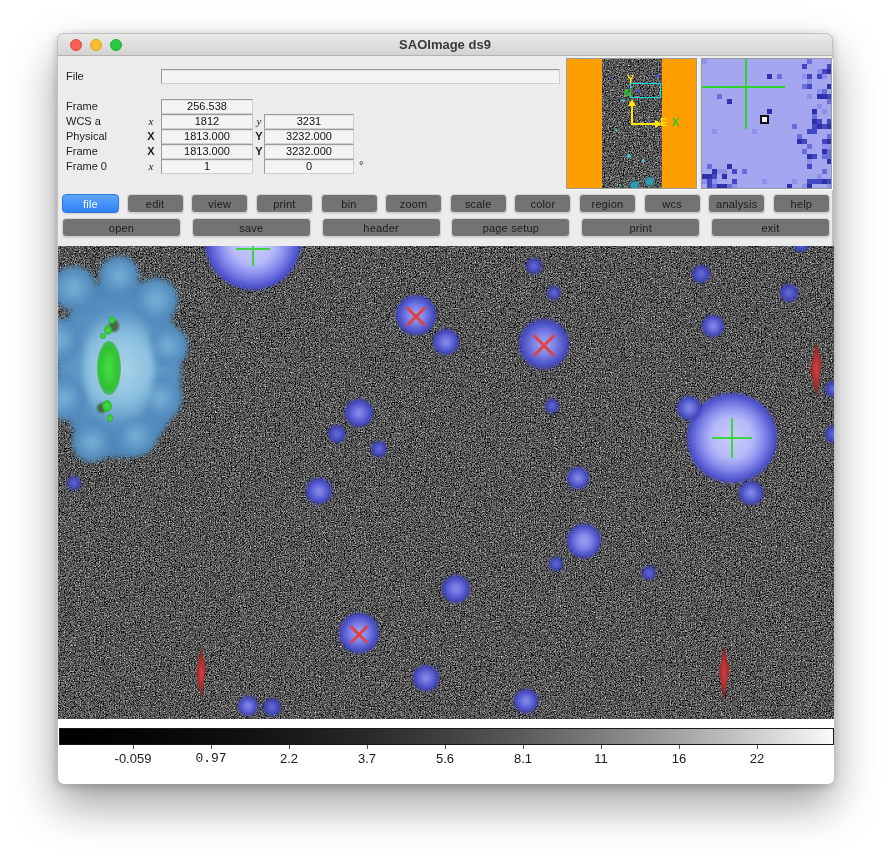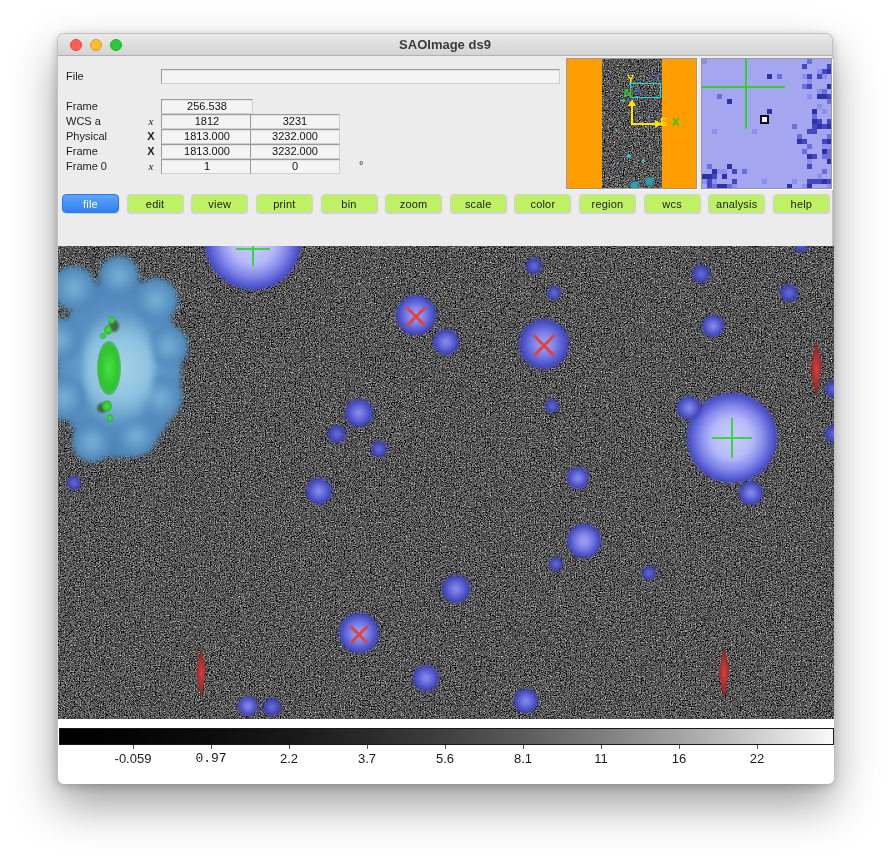--- a/index.html
+++ b/index.html
@@ -19,21 +19,21 @@
   
   .irow{position:absolute;left:0;height:15px;width:560px;}
   .ilabel{position:absolute;left:8px;top:1px;font-size:11px;color:#1c1c1c;}
   .k{position:absolute;top:1px;width:14px;text-align:center;font-size:11px;color:#1c1c1c;}
   .k.ital{font-style:italic;font-family:"Liberation Serif",serif;}
   .k.caps{font-weight:bold;}
   .k1{left:86px;} .k2{left:194px;}
   .fld{position:absolute;top:0;height:13px;background:#f4f4f4;border:1px solid #9b9b9b;
     border-right-color:#cfcfcf;border-bottom-color:#cfcfcf;box-shadow:inset 0 1px 1px rgba(0,0,0,.07);
     font-size:11px;line-height:13px;text-align:center;color:#111;box-sizing:content-box;}
-  .f1{left:103px;width:90px;} .f2{left:192px;width:88px;} .flong{left:103px;width:397px;}
+  .f1{left:103px;width:90px;} .f2{left:206px;width:88px;} .flong{left:103px;width:397px;}
   .suffix{position:absolute;left:301px;top:0;font-size:11px;color:#1c1c1c;}
   
   .pan,.mag{position:absolute;top:24px;width:131px;height:131px;border:1px solid #9a9a9a;
     box-shadow:1px 1px 0 #ffffff;box-sizing:border-box;overflow:hidden;}
   .pan{left:508px;background:#ff9e00;}
   .mag{left:643px;background:#a4a7ef;}
   .pan svg{position:absolute;left:35px;top:0;}
   .pan-bbox{position:absolute;left:63px;top:24px;width:29px;height:13px;border:1px solid #00e5e5;}
   .cmp{position:absolute;font-size:11px;font-weight:bold;line-height:11px;}
   .cmp.y{left:60px;top:15px;color:#ffe600;} .cmp.n{left:57px;top:29px;color:#23cd23;}
@@ -47,21 +47,21 @@
   .pdot{position:absolute;border-radius:50%;}
   .mag-v{position:absolute;left:43px;top:0;width:2px;height:70px;background:#2ed32e;}
   .mag-h{position:absolute;left:0;top:27px;width:83px;height:2px;background:#2ed32e;}
   .mag-cursor{position:absolute;left:58px;top:56px;width:9px;height:9px;border:2px solid #101010;
     background:#f2f2ff;box-sizing:border-box;}
   .mpix{position:absolute;width:5px;height:5px;}
   
   .menu-bar,.action-bar{position:absolute;left:0;width:776px;display:flex;justify-content:space-between;
     padding:0 4px;box-sizing:border-box;}
   .menu-bar{top:160px;} .action-bar{top:184px;}
-  .btn{height:19px;line-height:19px;text-align:center;font-size:11px;color:#1b1b1b;background:#bef264;
+  .btn{height:19px;line-height:19px;text-align:center;font-size:11px;color:#1b1b1b;background:#737373;
     border:1px solid #d2d2d2;border-radius:4px;box-shadow:0 1px 1px rgba(0,0,0,.12);
     width:57px;box-sizing:border-box;cursor:default;letter-spacing:.2px;}
   .btn.wide{width:119px;}
   .btn.active{background:linear-gradient(#5ea6f9,#2f80f5);border-color:#2f78e8;color:#ffffff;}
   
   .image-area{position:absolute;left:0;top:212px;width:776px;height:473px;background:#000;overflow:hidden;}
   .scene{position:absolute;left:0;top:0;width:776px;height:473px;}
   .blob{position:absolute;border-radius:50%;filter:blur(1.5px);}
   .blob.xl{background:radial-gradient(circle,#c9ccfb 0%,#b6baf8 32%,#8489ec 50%,#4e53cd 66%,#3539ad 80%,rgba(41,45,152,.55) 88%,transparent 96%);}
   .blob.l{background:radial-gradient(circle,#a2a6f2 0%,#7f84e9 30%,#4b50c7 60%,#3336a9 78%,transparent 90%);}
@@ -282,20 +282,28 @@
       <div class="btn">print</div>
       <div class="btn">bin</div>
       <div class="btn">zoom</div>
       <div class="btn">scale</div>
       <div class="btn">color</div>
       <div class="btn">region</div>
       <div class="btn">wcs</div>
       <div class="btn">analysis</div>
       <div class="btn">help</div>
     </div>
+  <div class="action-bar" id="action-bar">
+      <div class="btn wide">open</div>
+      <div class="btn wide">save</div>
+      <div class="btn wide">header</div>
+      <div class="btn wide">page setup</div>
+      <div class="btn wide">print</div>
+      <div class="btn wide">exit</div>
+    </div>
 
   <div class="image-area">
     <svg width="776" height="473">
       <defs>
         <filter id="grain" x="0%" y="0%" width="100%" height="100%">
           <feTurbulence type="fractalNoise" baseFrequency="0.8" numOctaves="2" seed="11" stitchTiles="stitch"></feTurbulence>
           <feColorMatrix type="saturate" values="0"></feColorMatrix>
           <feComponentTransfer>
             <feFuncR type="discrete" tableValues="0 0 0 0.05 0.15 0.35 0.65 1"></feFuncR>
             <feFuncG type="discrete" tableValues="0 0 0 0.05 0.15 0.35 0.65 1"></feFuncG>

